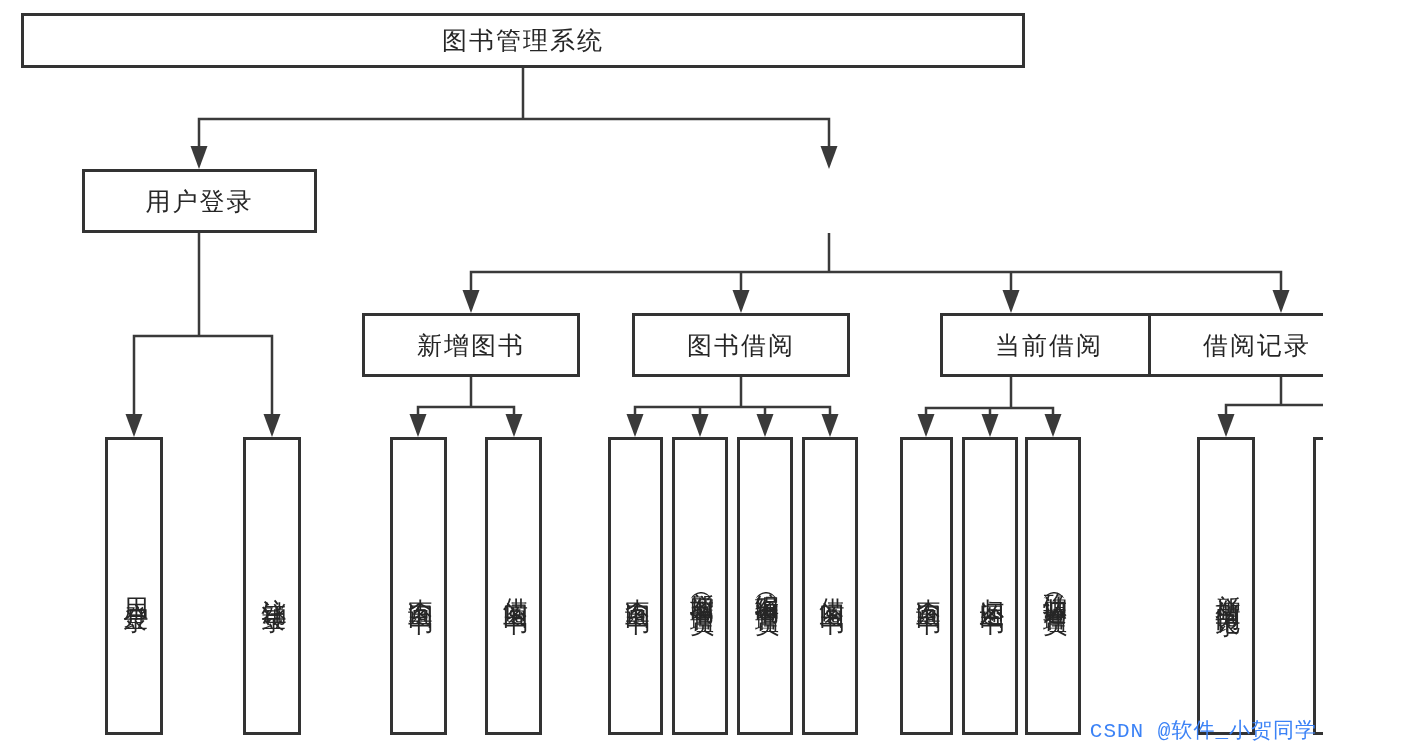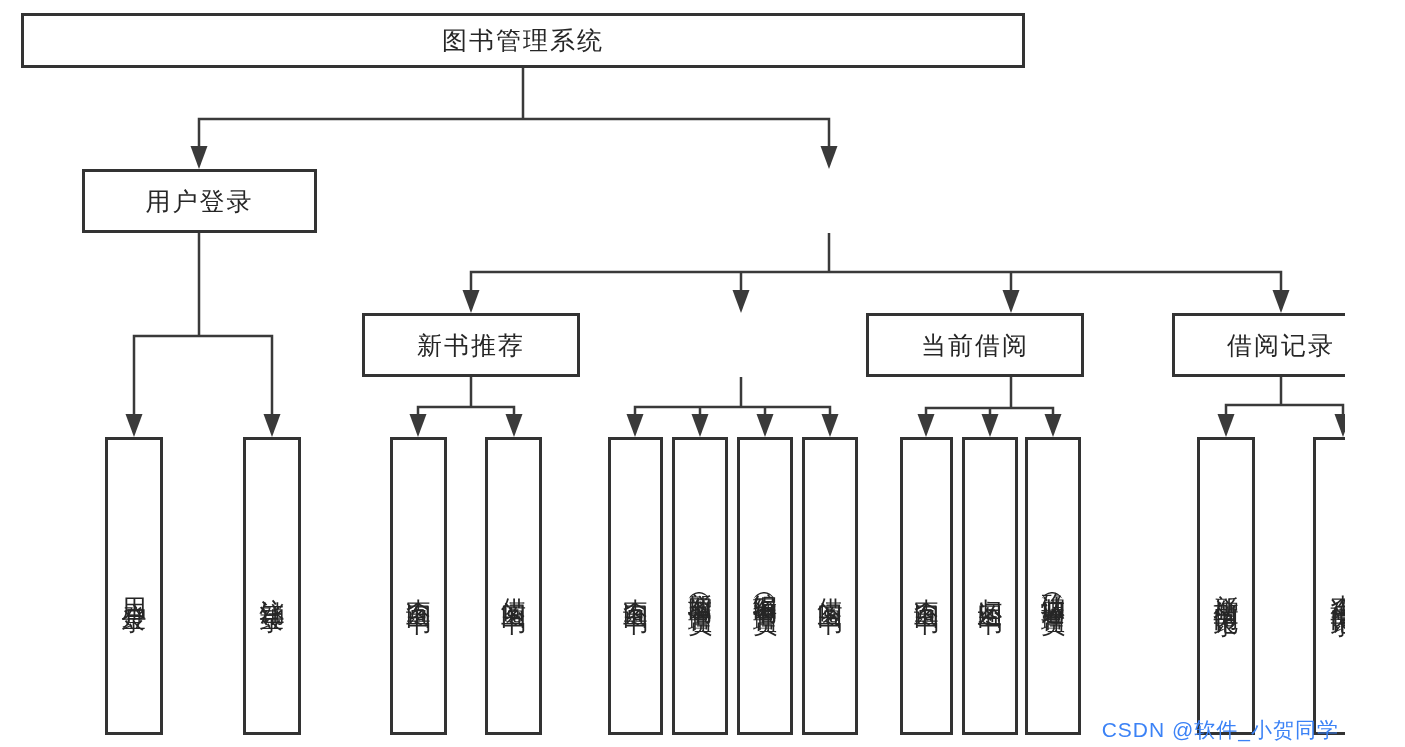--- a/index.html
+++ b/index.html
@@ -1,24 +1,23 @@
 <!DOCTYPE html>
 <html><head>
 <meta charset="utf-8">
 <style>
   html, body { margin: 0; padding: 0; background: #ffffff; }
   .canvas {
     position: relative;
     width: 1323px;
     height: 747px;
     background: #ffffff;
-    font-family: Liberation Sans, sans-serif;
+    font-family: Liberation Mono, monospace;
     color: #262626;
     overflow: hidden;
-    padding-left: 22px;
   }
   .node {
     position: absolute;
     box-sizing: border-box;
     border: 3px solid #333333;
     background: #ffffff;
     display: flex;
     align-items: center;
     justify-content: center;
     font-size: 25px;
@@ -72,26 +71,29 @@
 
   <div class="node" style="left:21px;top:13px;width:1004px;height:55px">
     <span>图书管理系统</span>
   </div>
 
   <div class="node" style="left:82px;top:169px;width:235px;height:64px">
     <span>用户登录</span>
   </div>
 
   <div class="node" style="left:362px;top:313px;width:218px;height:64px">
-    <span>新书推荐</span>
+    <span>新增图书</span>
   </div>
-  <div class="node" style="left:866px;top:313px;width:218px;height:64px">
+  <div class="node" style="left:632px;top:313px;width:218px;height:64px">
+    <span>图书借阅</span>
+  </div>
+  <div class="node" style="left:940px;top:313px;width:218px;height:64px">
     <span>当前借阅</span>
   </div>
-  <div class="node" style="left:1172px;top:313px;width:218px;height:64px">
+  <div class="node" style="left:1148px;top:313px;width:218px;height:64px">
     <span>借阅记录</span>
   </div>
 
   <div class="vnode" style="left:105px;width:58px">
     <span>用户登录</span>
   </div>
   <div class="vnode" style="left:243px;width:58px">
     <span>注销登录</span>
   </div>
 

